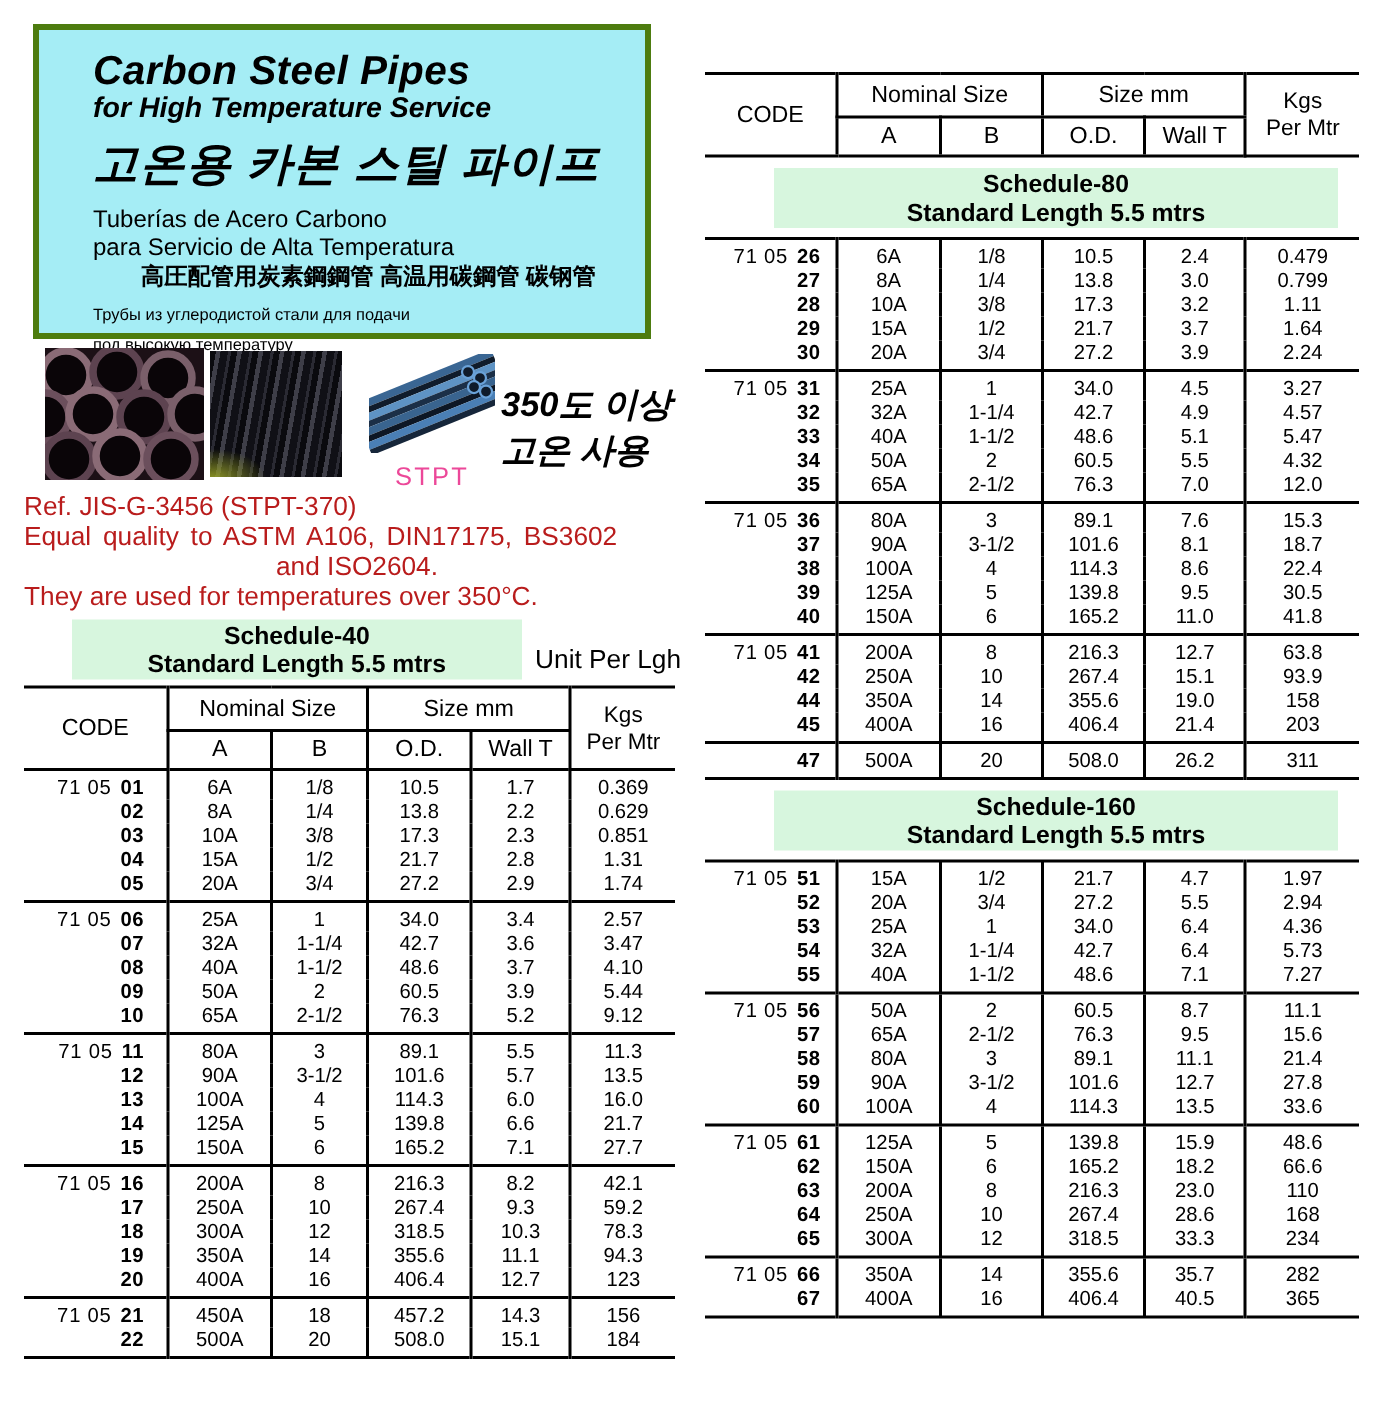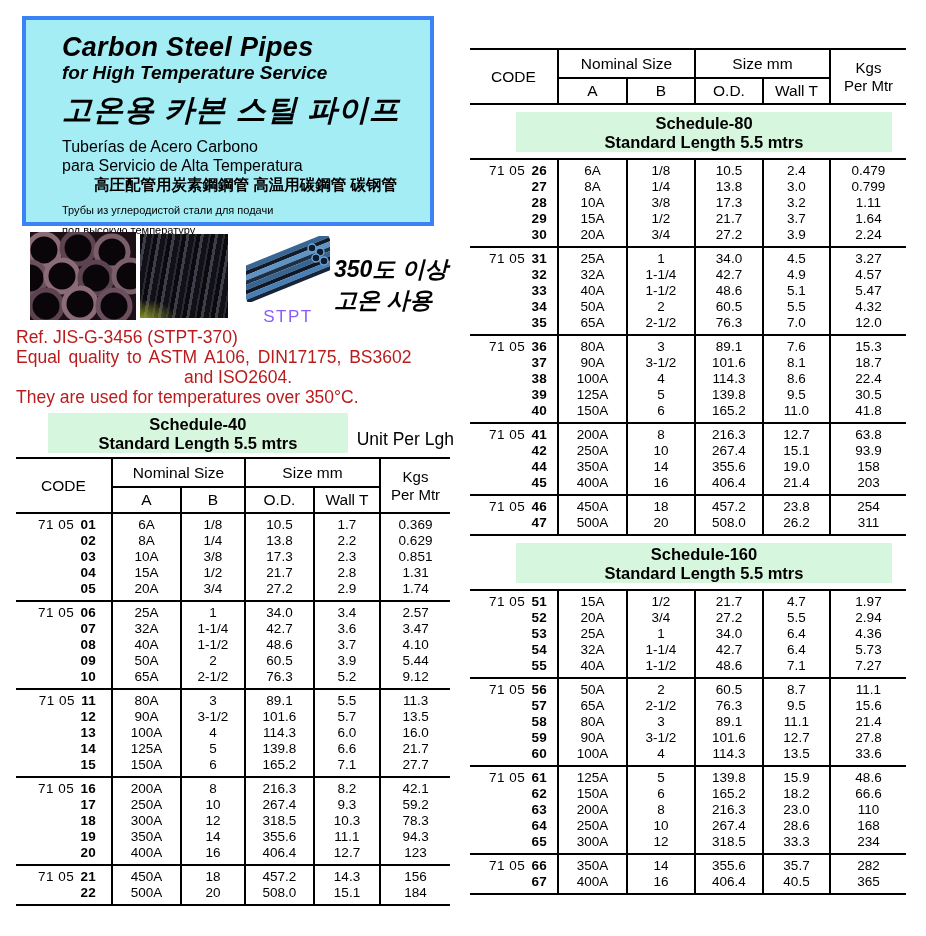--- a/index.html
+++ b/index.html
@@ -4,37 +4,37 @@
 <style>
   html,body{margin:0;padding:0;}
   body{
     width:926px;height:936px;position:relative;background:#ffffff;
     font-family:"Liberation Sans", sans-serif;color:#000;overflow:hidden;
   }
   
   .left-col{position:absolute;left:16px;top:16px;width:438px;}
   .title-box{
     box-sizing:border-box;margin-left:6px;width:412px;height:210px;
-    background:#a5edf5;border:4px solid #3b82f6;padding:13px 8px 0 36px;
+    background:#a5edf5;border:4px solid #4d7c0f;padding:13px 8px 0 36px;
   }
   .t-en1{font-style:italic;font-weight:bold;font-size:27px;line-height:29px;letter-spacing:.3px;}
   .t-en2{font-style:italic;font-weight:bold;font-size:19px;line-height:22px;}
   .t-ko{font-style:italic;font-weight:bold;font-size:30px;line-height:33px;margin-top:9px;letter-spacing:1px;}
   .t-es{font-size:16px;line-height:19px;margin-top:11px;}
   .t-zh{font-size:15.5px;font-weight:bold;line-height:20px;margin-left:32px;}
   .t-ru{font-size:11px;line-height:20px;margin-top:5px;}
   .photos-row{position:relative;height:92px;margin-top:6px;}
   .photo1{position:absolute;left:14px;top:0;width:106px;height:88px;}
   .photo2{position:absolute;left:124px;top:2px;width:88px;height:84px;
     background-image:
       radial-gradient(ellipse 60px 34px at 2% 102%, rgba(150,160,40,.95), rgba(150,160,40,0) 60%),
       repeating-linear-gradient(100deg,#0a0a0e 0 4px,#3e3e48 4px 7px,#101016 7px 12px,#2a2a33 12px 14px);
   }
   .photo3wrap{position:absolute;left:220px;top:4px;width:104px;text-align:center;}
-  .stpt{font-size:17px;letter-spacing:1.5px;margin-top:1px;color:#8b5cf6;}
+  .stpt{font-size:17px;letter-spacing:1.5px;margin-top:1px;color:#ec4899;}
   .ko-note{position:absolute;left:318px;top:22px;font-style:italic;font-weight:bold;
     font-size:23px;line-height:31px;white-space:nowrap;}
   .ref-block{margin-top:3px;font-size:17.5px;line-height:20px;color:#b91c1c;}
   .ref-l2{word-spacing:3px;}
   .ref-l3{padding-left:168px;}
   
   .band{background:#d7f6de;text-align:center;font-weight:bold;font-size:16.5px;line-height:19px;
     box-sizing:border-box;padding-top:2px;height:40px;}
   .band-row{display:flex;align-items:flex-end;margin-top:6px;}
   .band40{width:322px;margin-left:32px;}
@@ -553,28 +553,20 @@
           <td class="code-cell c0"><span class="code-num">45</span></td>
           <td>400A</td>
           <td>16</td>
           <td>406.4</td>
           <td>21.4</td>
           <td>203</td>
         </tr>
       </tbody>
       <tbody class="group">
         <tr>
-          <td class="code-cell c0"><span class="code-prefix">71 05</span><span class="code-num">46</span></td>
-          <td>450A</td>
-          <td>18</td>
-          <td>457.2</td>
-          <td>23.8</td>
-          <td>254</td>
-        </tr>
-        <tr>
           <td class="code-cell c0"><span class="code-num">47</span></td>
           <td>500A</td>
           <td>20</td>
           <td>508.0</td>
           <td>26.2</td>
           <td>311</td>
         </tr>
       </tbody>
     </table>
 

